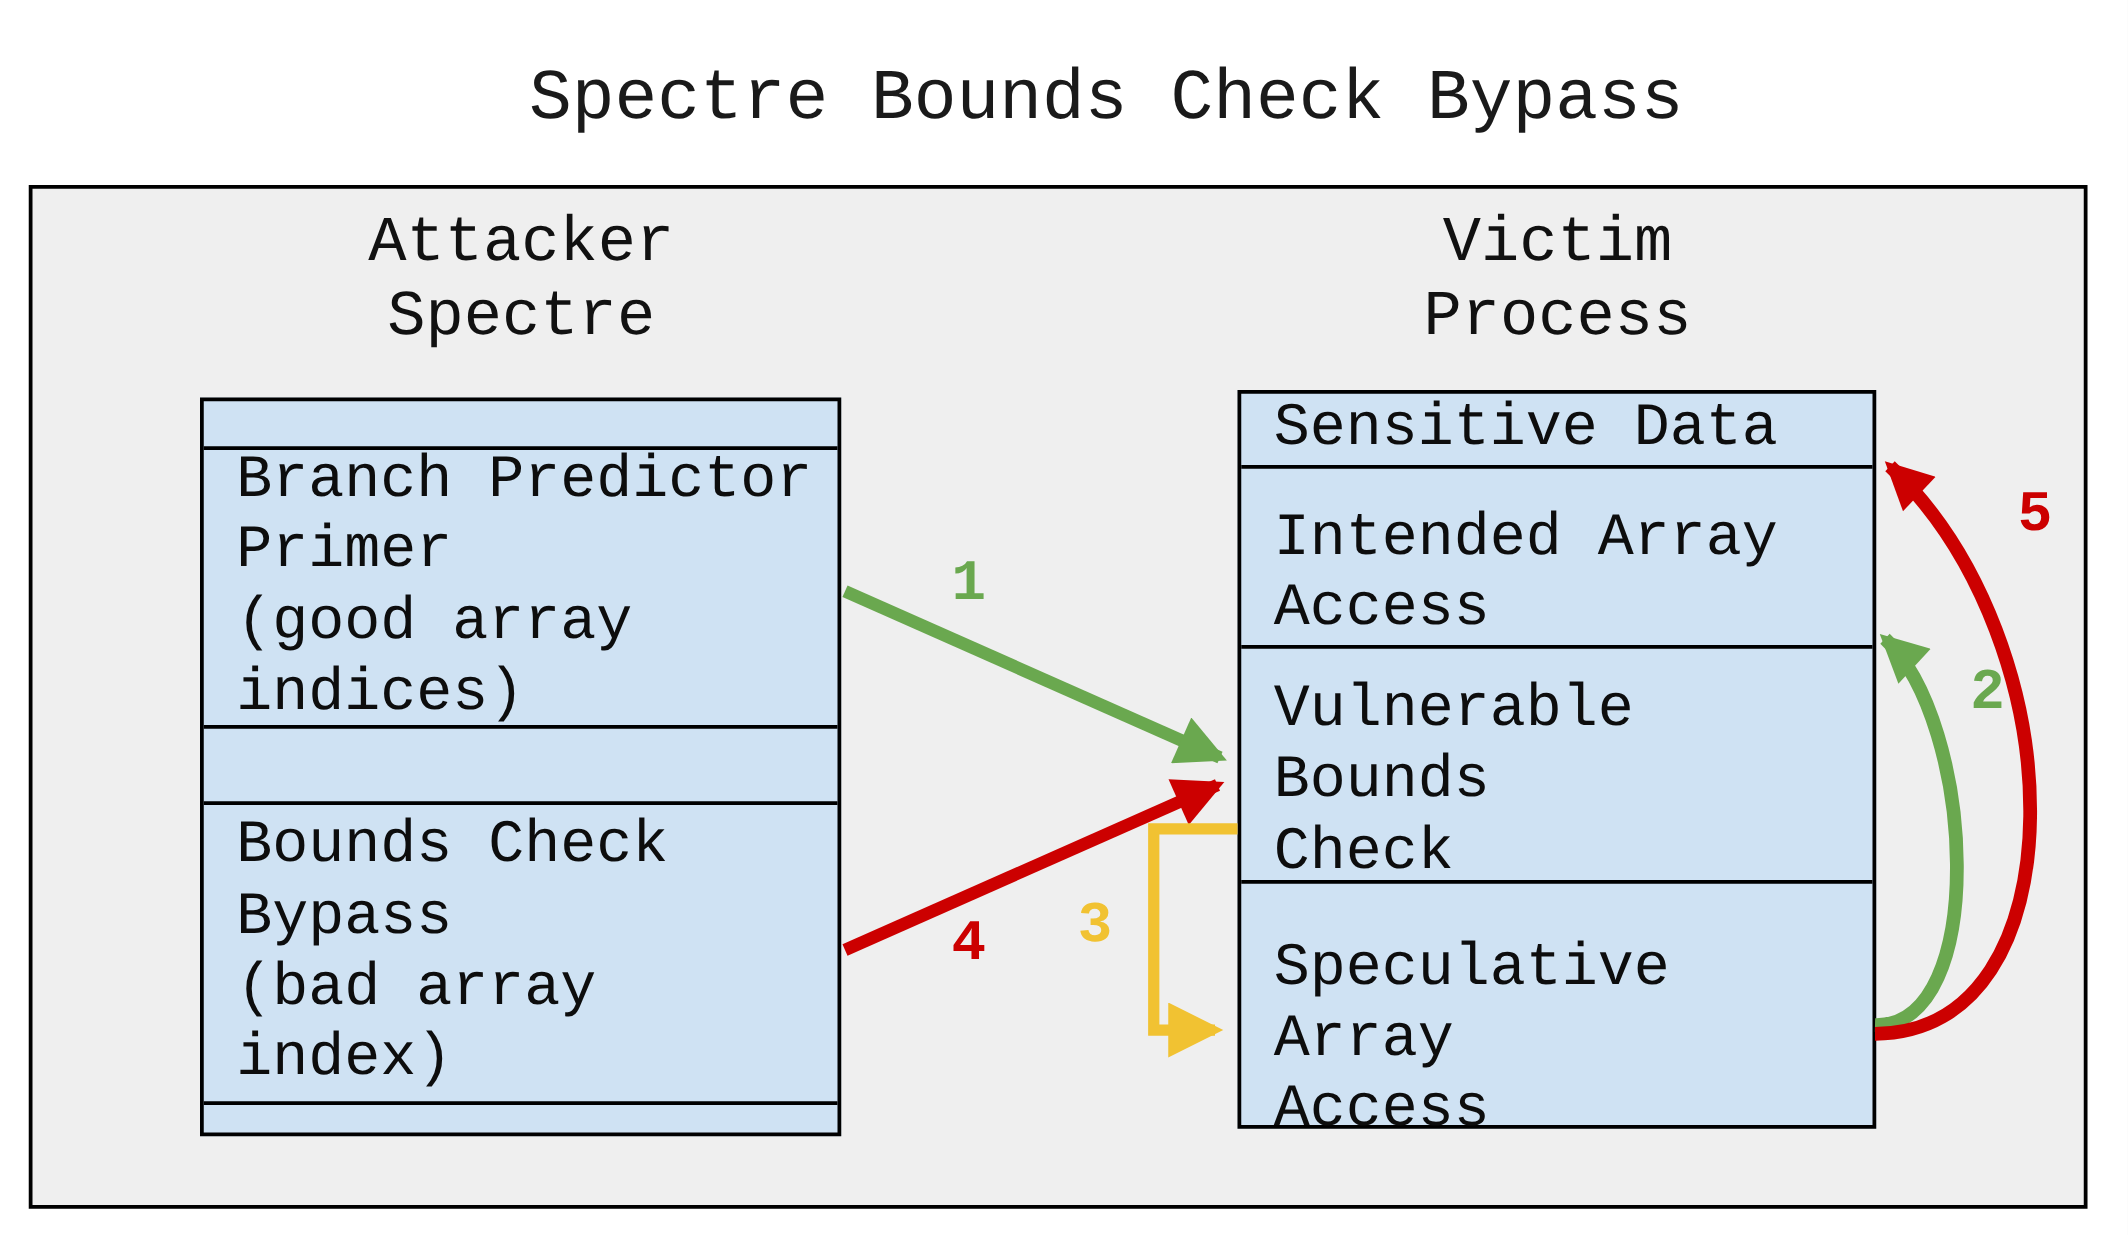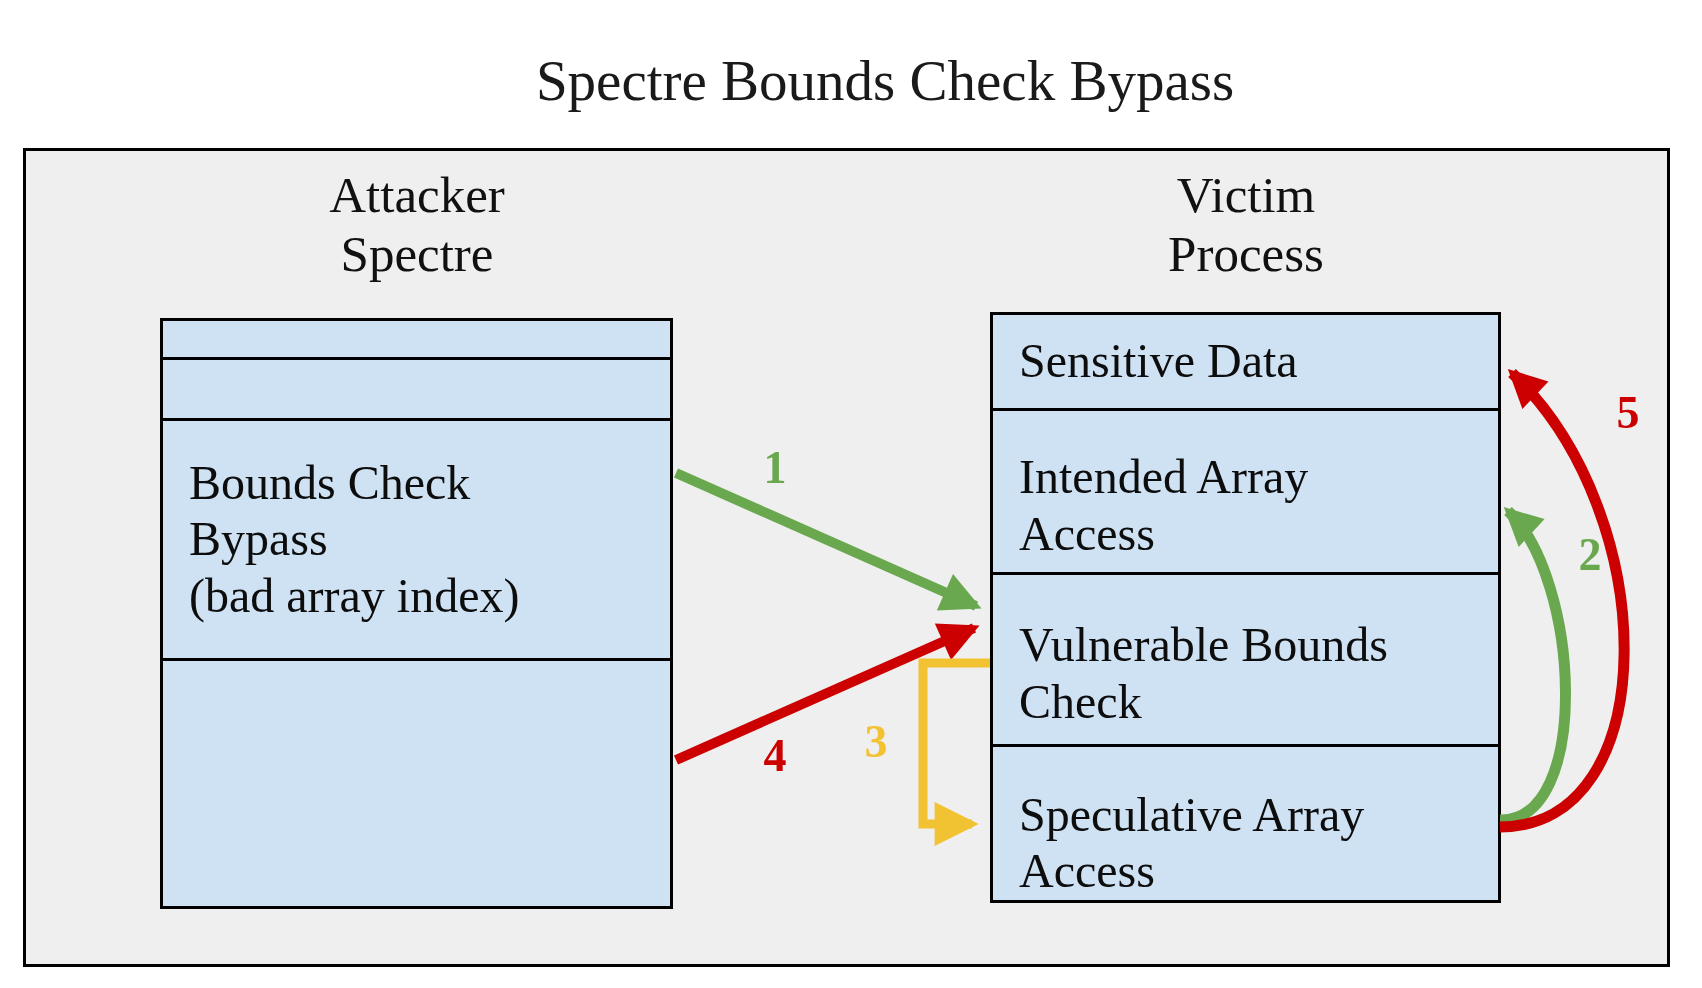--- a/index.html
+++ b/index.html
@@ -1,18 +1,18 @@
 <!DOCTYPE html>
 <html><head>
 <meta charset="utf-8">
 <style>
   html,body{margin:0;padding:0;background:#ffffff;}
   .canvas{
     position:relative;width:1702px;height:988px;background:#ffffff;overflow:hidden;
-    font-family:Liberation Serif, serif;color:#000000;
+    font-family:Liberation Mono, monospace;color:#000000;
   }
   .title{
     position:absolute;left:885px;top:48px;transform:translateX(-50%);
     font-size:57px;white-space:nowrap;color:#1a1a1a;
   }
   .panel{
     position:absolute;left:23px;top:148px;width:1647px;height:819px;
     background:#efefef;border:3px solid #000000;box-sizing:border-box;
   }
   .proc-header{
@@ -59,20 +59,23 @@
 
   <div class="panel"></div>
 
   <div class="proc-header attacker">Attacker
 Spectre</div>
   <div class="proc-header victim">Victim
 Process</div>
 
   <div class="mem-box attacker">
     <div class="row att-sp-top"></div>
+    <div class="row att-cell-1">Branch Predictor
+Primer
+(good array indices)</div>
     <div class="row att-sp-mid"></div>
     <div class="row att-cell-2">Bounds Check
 Bypass
 (bad array index)</div>
     <div class="row"></div>
   </div>
 
   <div class="mem-box victim">
     <div class="row vic-cell-1">Sensitive Data</div>
     <div class="row vic-cell-2">Intended Array

